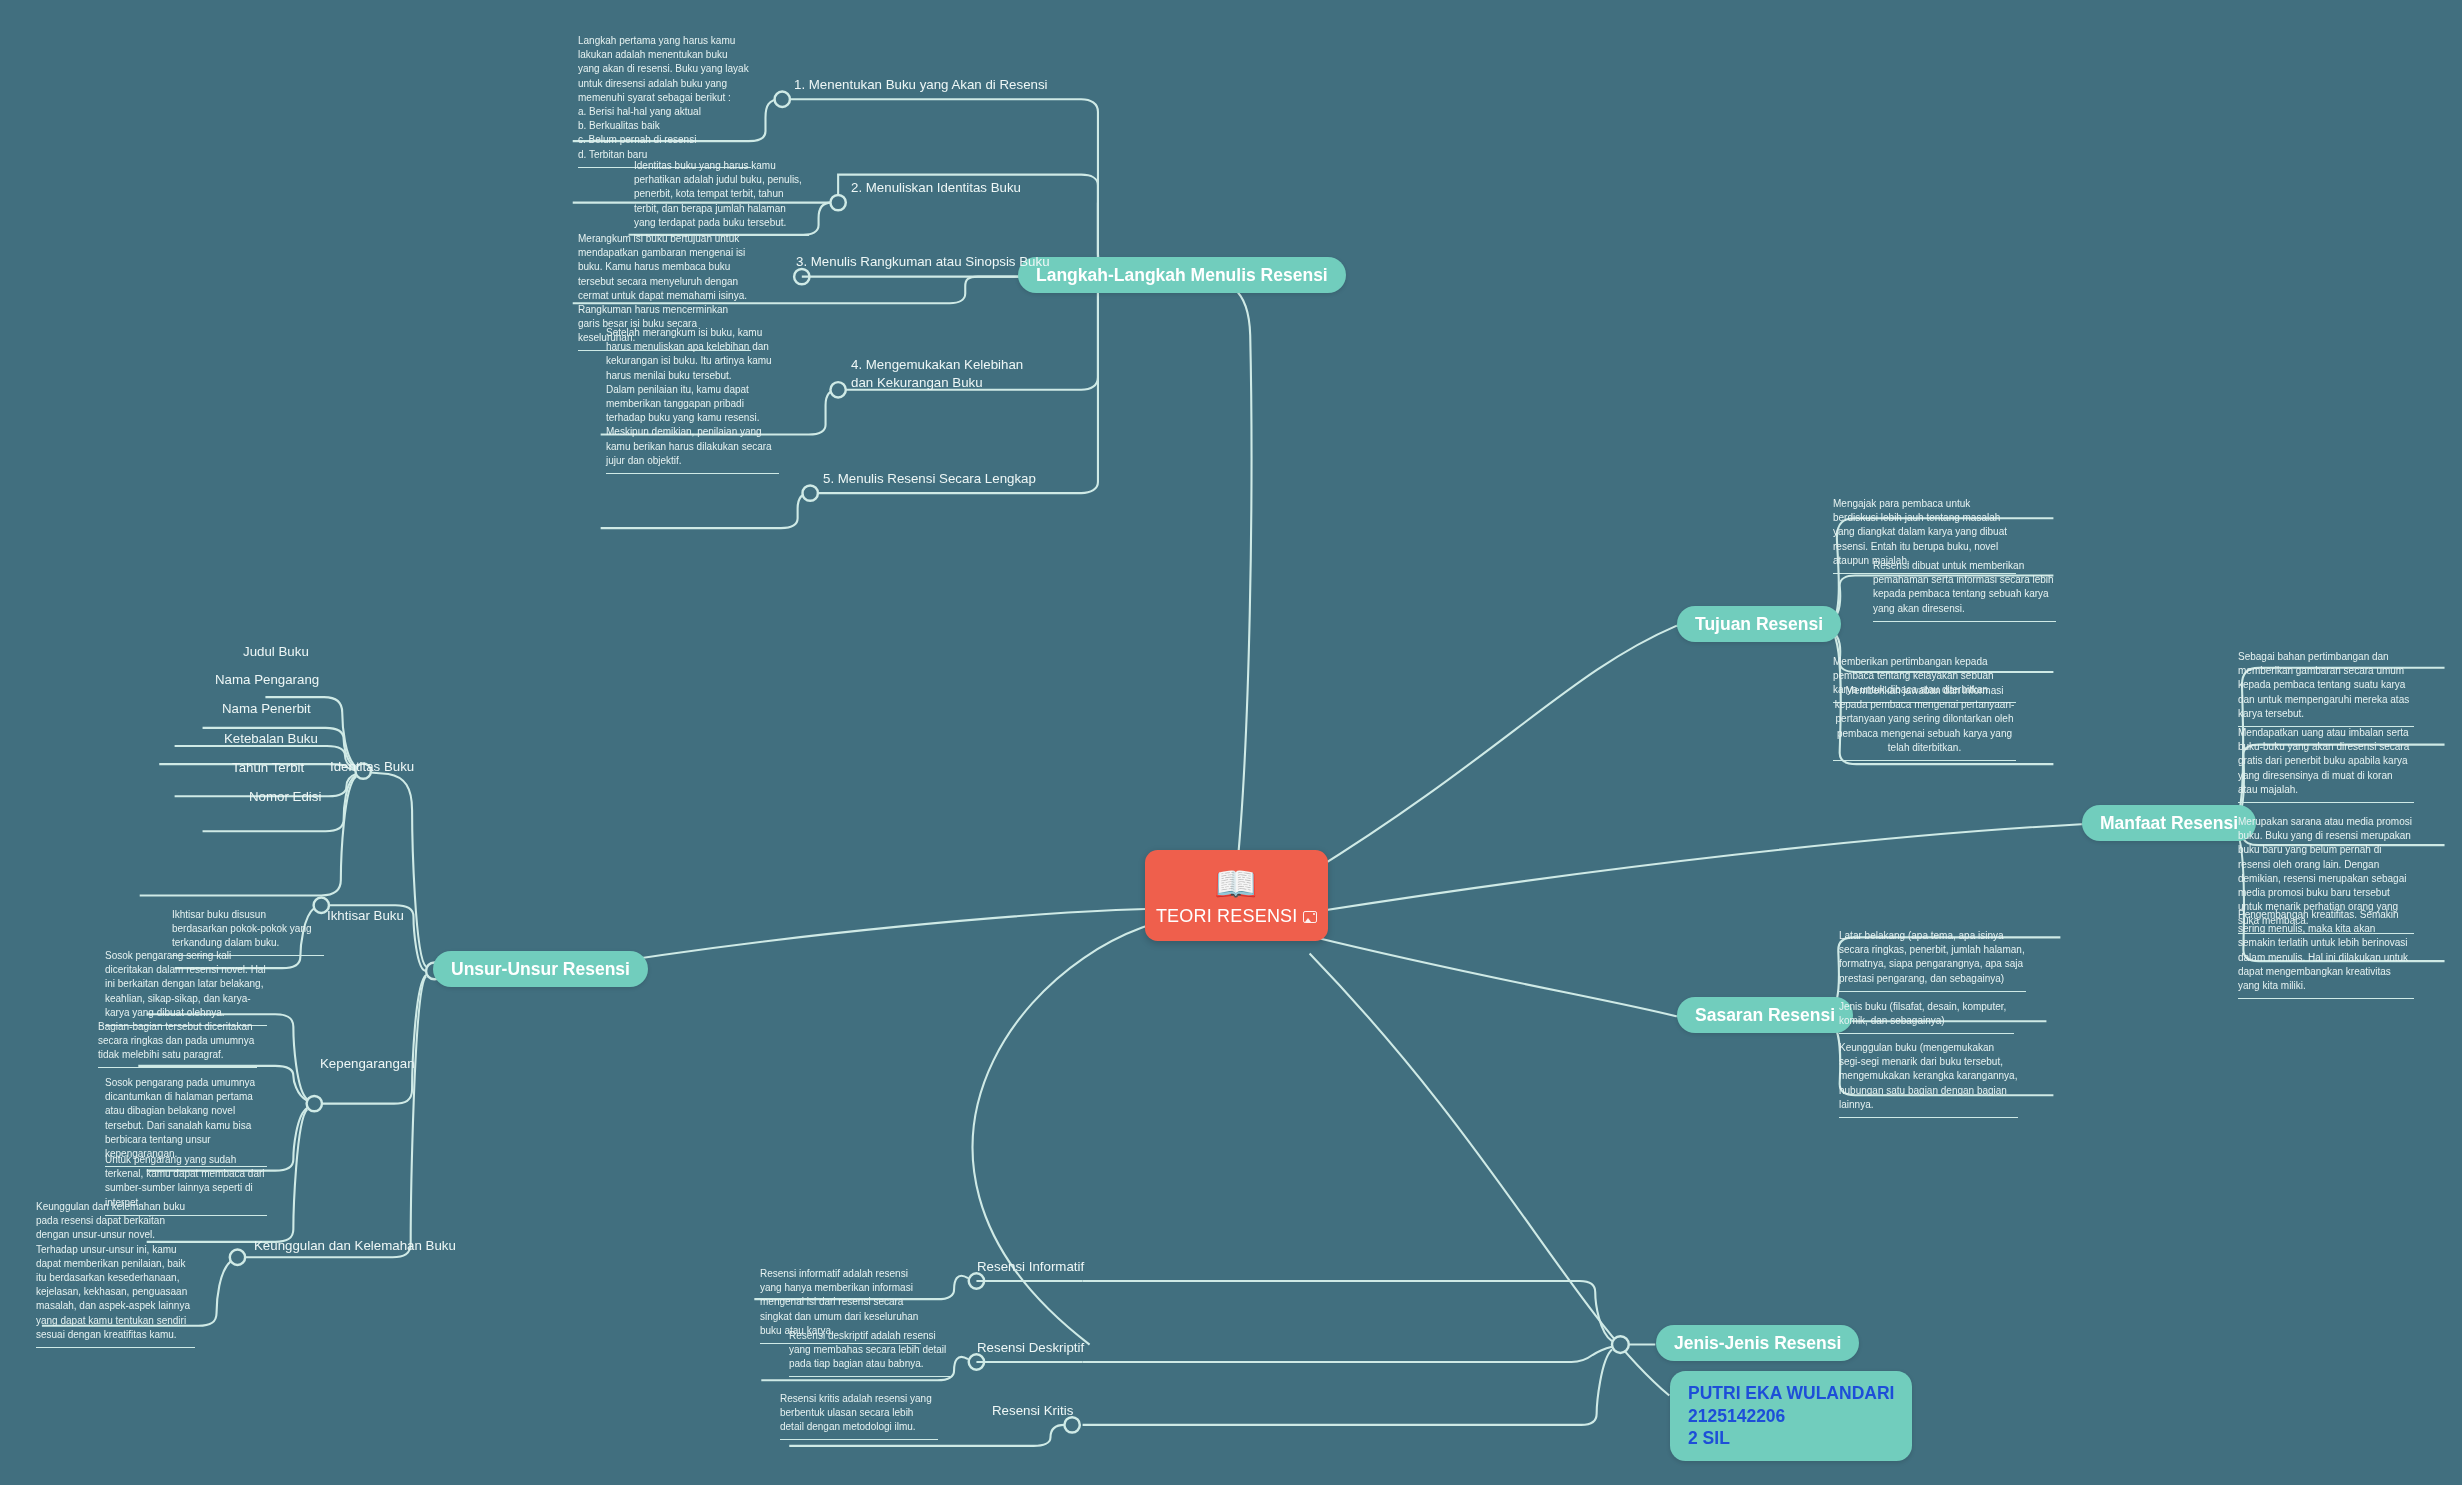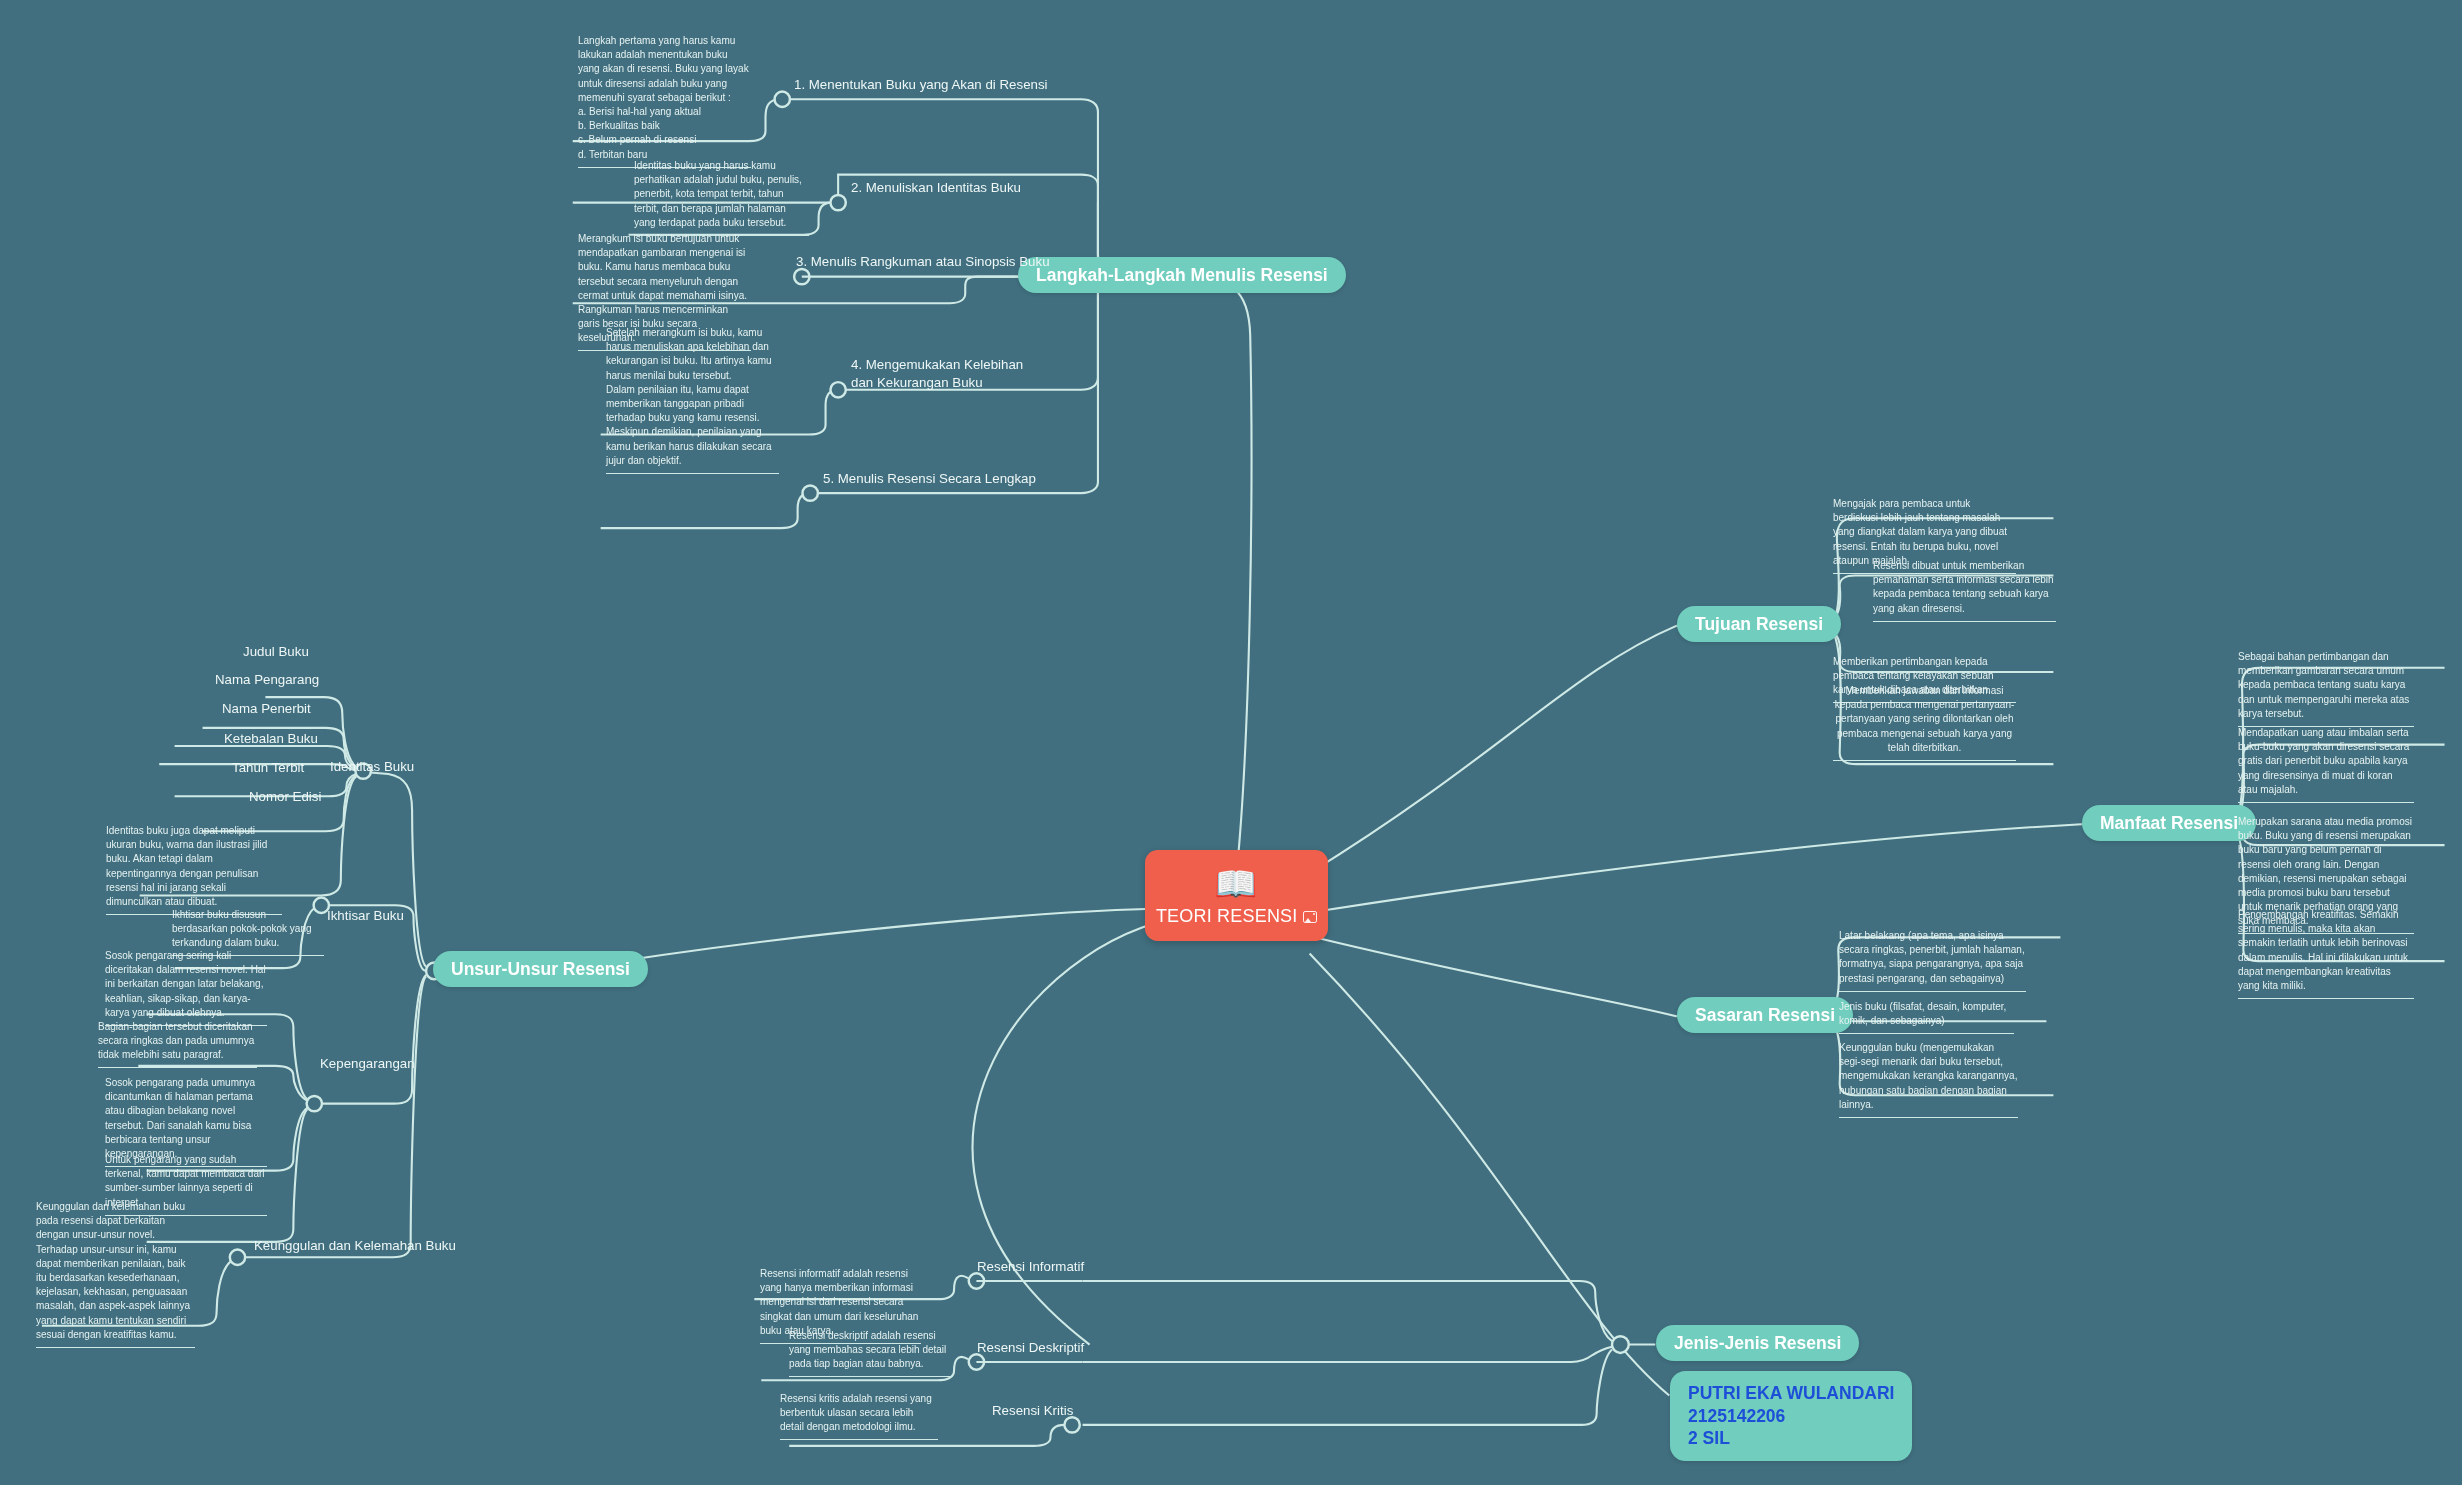--- a/index.html
+++ b/index.html
@@ -236,21 +236,20 @@
   <div class="node slabel" style="left:320px;top:1056px;">Kepengarangan</div>
   <div class="node slabel" style="left:254px;top:1238px;">Keunggulan dan Kelemahan Buku</div>
 
   <div class="node slabel" style="left:243px;top:644px;">Judul Buku</div>
   <div class="node slabel" style="left:215px;top:672px;">Nama Pengarang</div>
   <div class="node slabel" style="left:222px;top:701px;">Nama Penerbit</div>
   <div class="node slabel" style="left:224px;top:731px;">Ketebalan Buku</div>
   <div class="node slabel" style="left:232px;top:760px;">Tahun Terbit</div>
   <div class="node slabel" style="left:232px;top:789px;margin-left:17px;">Nomor Edisi</div>
 
-  <div class="node note" style="left:106px;top:824px;width:176px;">Identitas buku juga dapat meliputi ukuran buku, warna dan ilustrasi jilid buku. Akan tetapi dalam kepentingannya dengan penulisan resensi hal ini jarang sekali dimunculkan atau dibuat.</div>
   <div class="node note" style="left:172px;top:908px;width:152px;">Ikhtisar buku disusun berdasarkan pokok-pokok yang terkandung dalam buku.</div>
 
   <div class="node note" style="left:105px;top:949px;width:162px;">Sosok pengarang sering kali diceritakan dalam resensi novel. Hal ini berkaitan dengan latar belakang, keahlian, sikap-sikap, dan karya-karya yang dibuat olehnya.</div>
   <div class="node note" style="left:98px;top:1020px;width:159px;">Bagian-bagian tersebut diceritakan secara ringkas dan pada umumnya tidak melebihi satu paragraf.</div>
   <div class="node note" style="left:105px;top:1076px;width:162px;">Sosok pengarang pada umumnya dicantumkan di halaman pertama atau dibagian belakang novel tersebut. Dari sanalah kamu bisa berbicara tentang unsur kepengarangan.</div>
   <div class="node note" style="left:105px;top:1153px;width:162px;">Untuk pengarang yang sudah terkenal, kamu dapat membaca dari sumber-sumber lainnya seperti di internet.</div>
 
   <div class="node note" style="left:36px;top:1200px;width:159px;">Keunggulan dan kelemahan buku pada resensi dapat berkaitan dengan unsur-unsur novel. Terhadap unsur-unsur ini, kamu dapat memberikan penilaian, baik itu berdasarkan kesederhanaan, kejelasan, kekhasan, penguasaan masalah, dan aspek-aspek lainnya yang dapat kamu tentukan sendiri sesuai dengan kreatifitas kamu.</div>
 
 </div>

